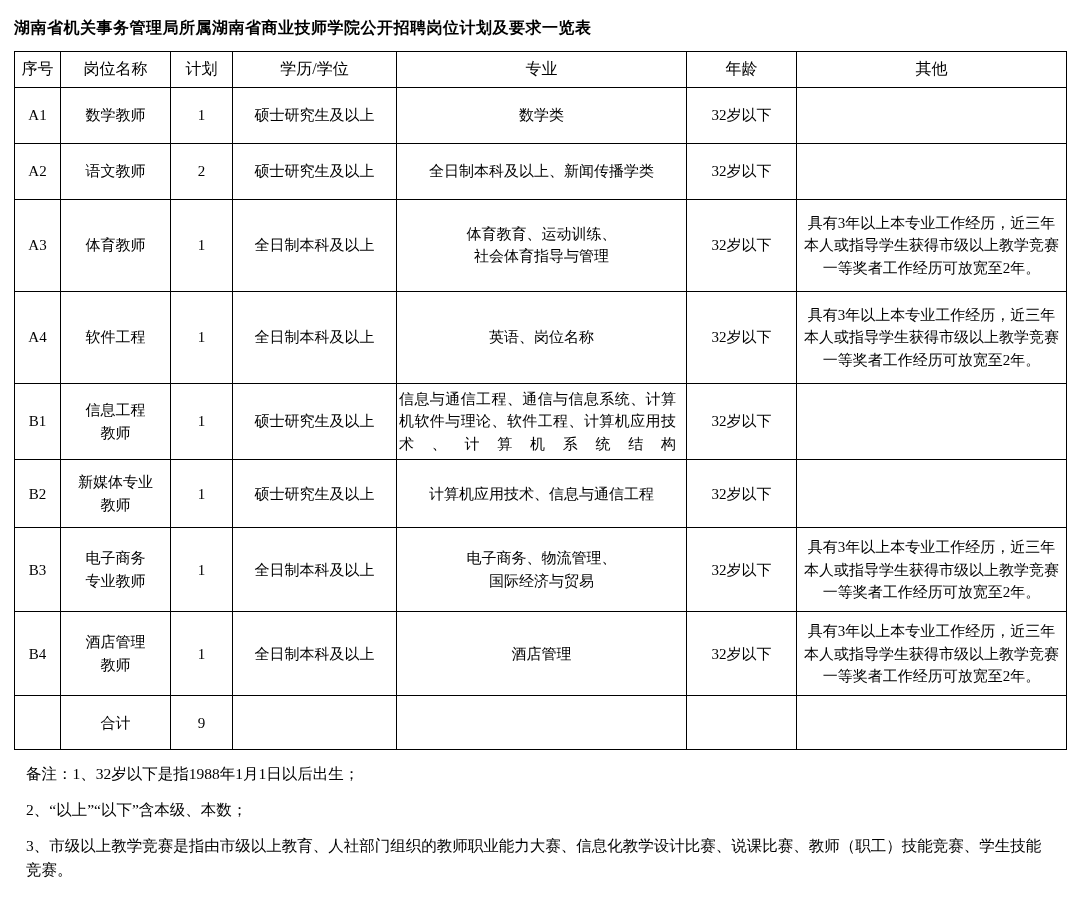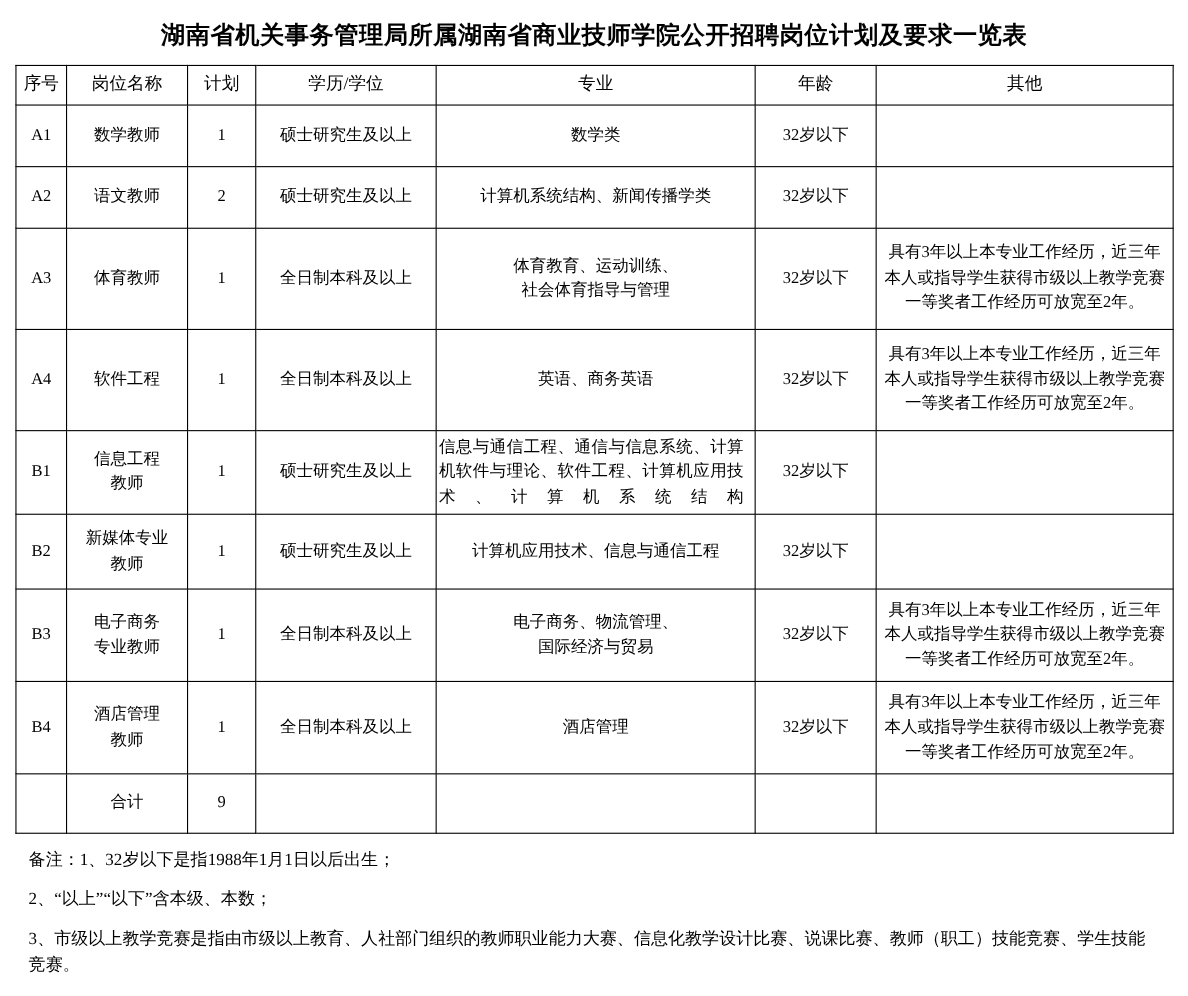--- a/index.html
+++ b/index.html
@@ -13,22 +13,21 @@
     font-family: "Liberation Serif", "DejaVu Serif", serif;
     color: #000000;
     overflow: hidden;
   }
   .page {
     width: 1080px;
     box-sizing: border-box;
     padding: 14px 14px 0 14px;
   }
   .doc-title {
-    text-align: center;
-    font-size: 22px;
+    font-size: 16px;
     font-weight: bold;
     letter-spacing: 0.5px;
     margin: 4px 0 12px 0;
     line-height: 1.3;
   }
   table.plan {
     width: 1052px;
     border-collapse: collapse;
     table-layout: fixed;
   }
@@ -123,41 +122,41 @@
         <td class="major">数学类</td>
         <td class="age">32岁以下</td>
         <td class="other"></td>
       </tr>
 
       <tr style="height:56px">
         <td>A2</td>
         <td class="wrap">语文教师</td>
         <td>2</td>
         <td>硕士研究生及以上</td>
-        <td class="major">计算机系统结构、新闻传播学类</td>
+        <td class="major">全日制本科及以上、新闻传播学类</td>
         <td class="age">32岁以下</td>
         <td class="other"></td>
       </tr>
 
       <tr style="height:92px">
         <td>A3</td>
         <td class="wrap">体育教师</td>
         <td>1</td>
         <td>全日制本科及以上</td>
         <td class="major wrap">体育教育、运动训练、<br>社会体育指导与管理</td>
         <td class="age">32岁以下</td>
         <td class="other">具有3年以上本专业工作经历，近三年本人或指导学生获得市级以上教学竞赛一等奖者工作经历可放宽至2年。</td>
       </tr>
 
       <tr style="height:92px">
         <td>A4</td>
         <td class="wrap">软件工程</td>
         <td>1</td>
         <td>全日制本科及以上</td>
-        <td class="major">英语、商务英语</td>
+        <td class="major">英语、岗位名称</td>
         <td class="age">32岁以下</td>
         <td class="other">具有3年以上本专业工作经历，近三年本人或指导学生获得市级以上教学竞赛一等奖者工作经历可放宽至2年。</td>
       </tr>
 
       <tr style="height:72px">
         <td>B1</td>
         <td class="wrap">信息工程<br>教师</td>
         <td>1</td>
         <td>硕士研究生及以上</td>
         <td class="major justify">信息与通信工程、通信与信息系统、计算机软件与理论、软件工程、计算机应用技术、计算机系统结构</td>

